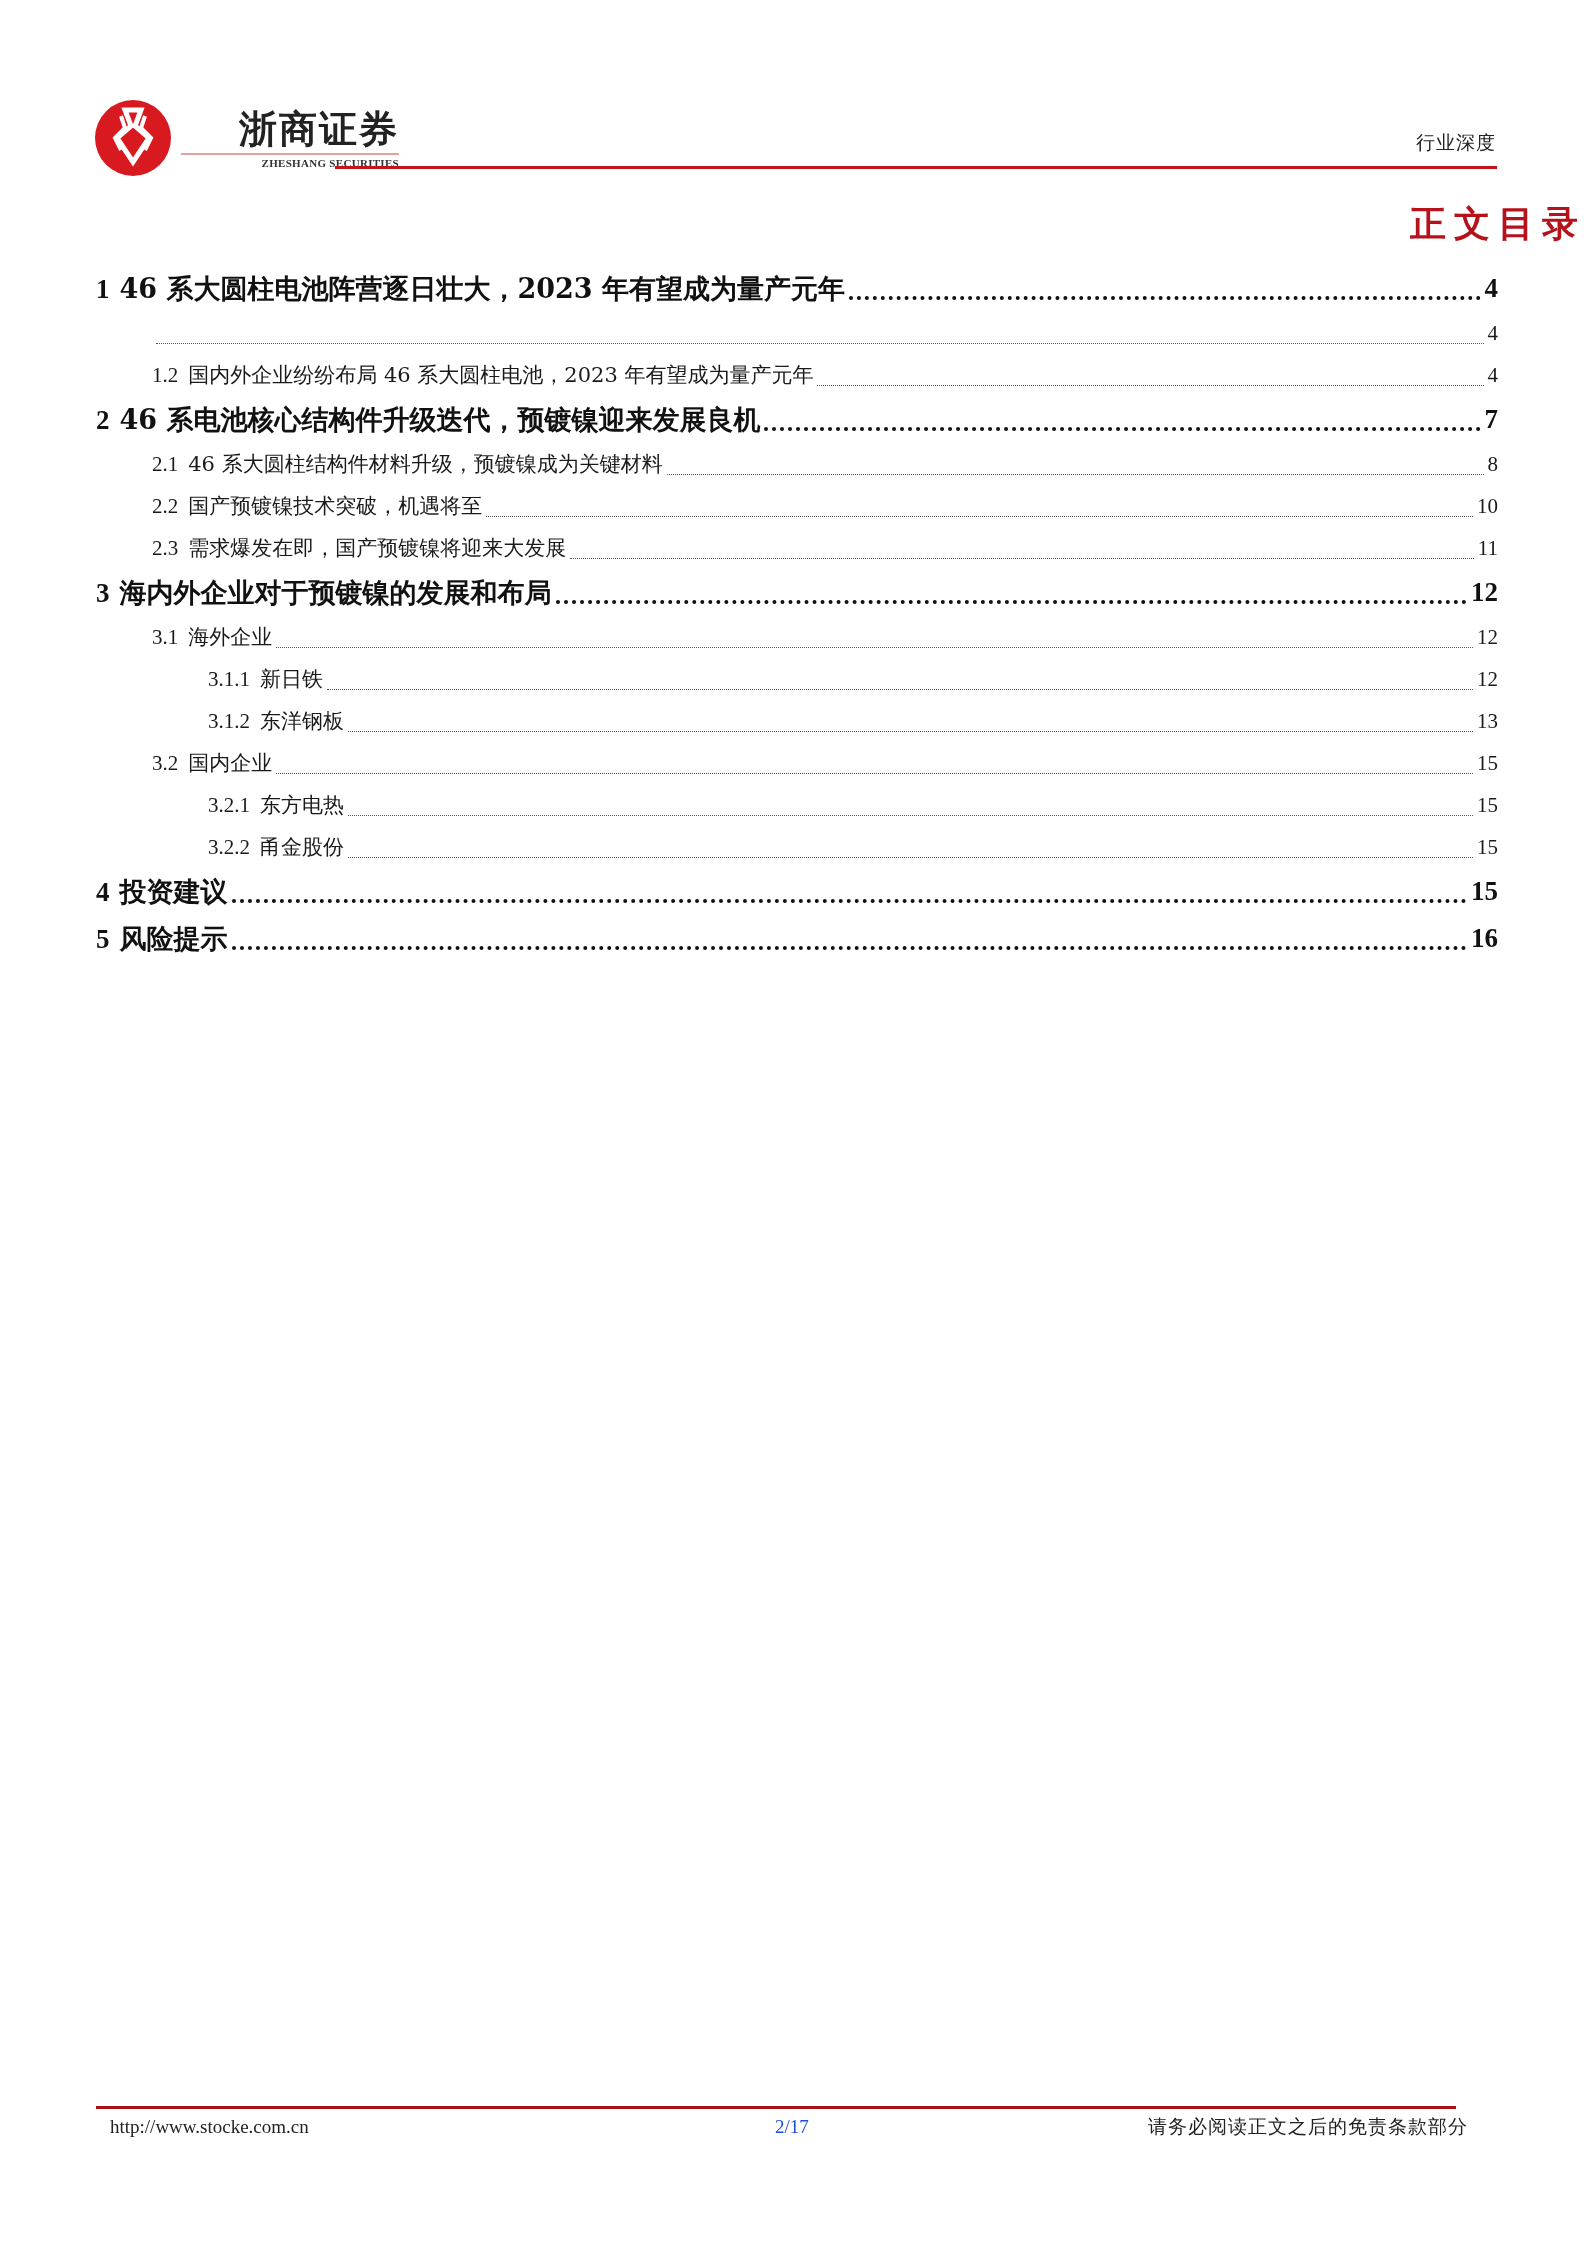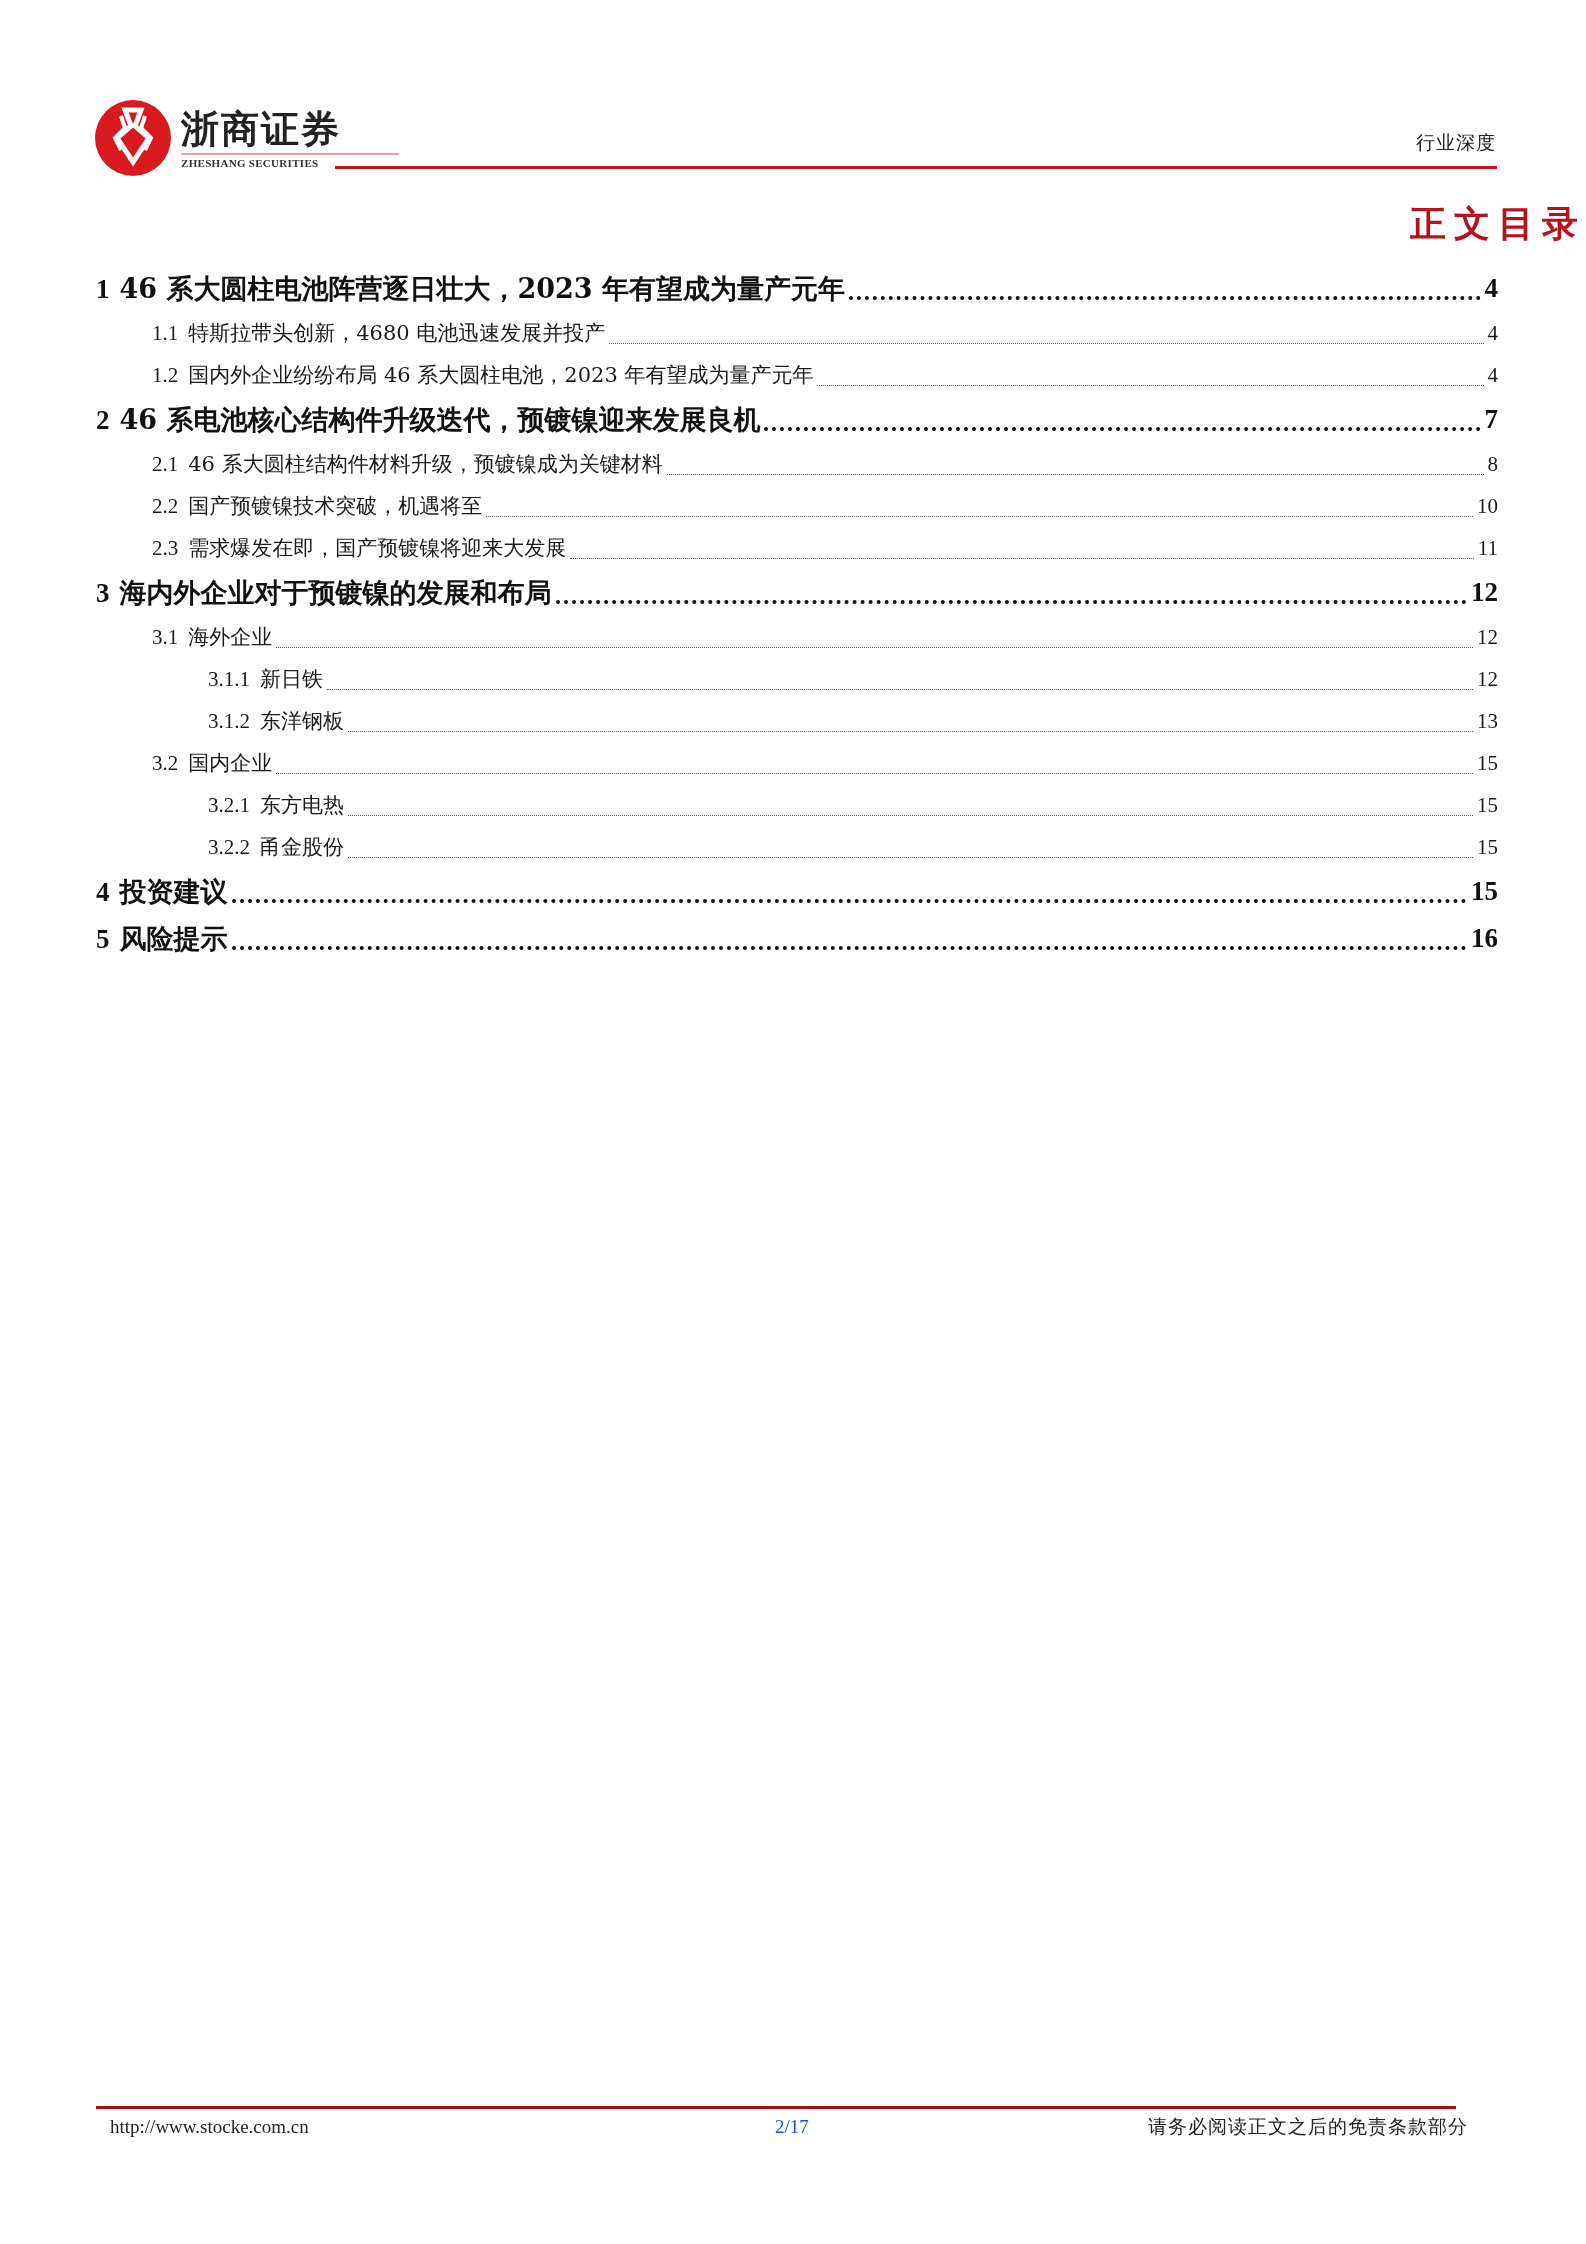--- a/index.html
+++ b/index.html
@@ -7,21 +7,21 @@
       width: 1586px; height: 2244px; position: relative; overflow: hidden;
       font-family: "Liberation Serif", "DejaVu Serif", serif; color: #111;
     }
     .header { position: absolute; left: 0; top: 0; width: 1586px; height: 180px; }
     .logo-wrap { position: absolute; left: 95px; top: 100px; display: flex; align-items: center; }
     .logo-mark {
       width: 76px; height: 76px; border-radius: 50%; background: #d91920;
       position: relative; flex: none;
     }
     .logo-mark svg { position: absolute; left: 0; top: 0; }
-    .logo-text { margin-left: 10px; display: flex; flex-direction: column; }
+    .logo-text { margin-left: 10px; display: flex; flex-direction: column; text-align: right; }
     .logo-cn {
       font-family: "DejaVu Sans", sans-serif; font-weight: bold; font-size: 38px;
       letter-spacing: 2px; color: #222; line-height: 44px;
     }
     .logo-rule { height: 2px; background: #e8a0a0; width: 218px; margin-top: 2px; }
     .logo-en {
       font-family: "Liberation Serif", serif; font-weight: bold; font-size: 11px;
       color: #333; letter-spacing: 0.3px; margin-top: 2px;
     }
     .header-rule {
@@ -97,21 +97,20 @@
 
 <div class="toc-title">正文目录</div>
 
 <div class="toc" id="toc-list">
     <div class="toc-row lvl1">
       <span class="label"><span class="num">1</span><span>46 系大圆柱电池阵营逐日壮大，2023 年有望成为量产元年</span></span>
       <span class="dots"></span>
       <span class="page">4</span>
     </div>
     <div class="toc-row lvl2">
-      <span class="label"><span class="num">1.1</span><span>特斯拉带头创新，4680 电池迅速发展并投产</span></span>
       <span class="dots"></span>
       <span class="page">4</span>
     </div>
     <div class="toc-row lvl2">
       <span class="label"><span class="num">1.2</span><span>国内外企业纷纷布局 46 系大圆柱电池，2023 年有望成为量产元年</span></span>
       <span class="dots"></span>
       <span class="page">4</span>
     </div>
     <div class="toc-row lvl1">
       <span class="label"><span class="num">2</span><span>46 系电池核心结构件升级迭代，预镀镍迎来发展良机</span></span>

